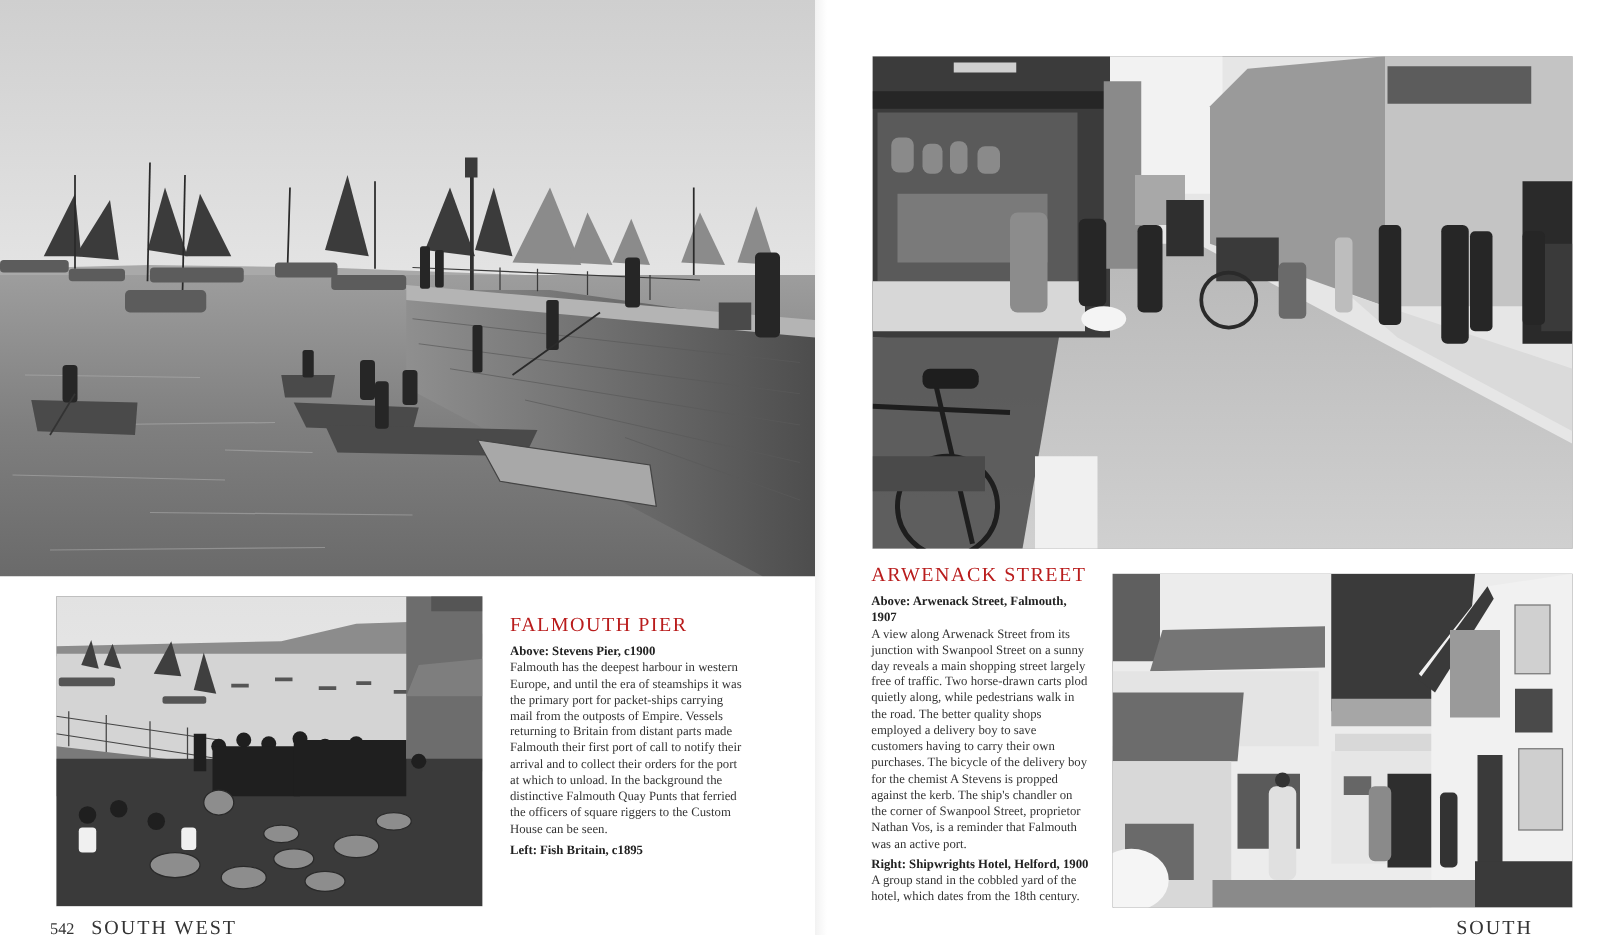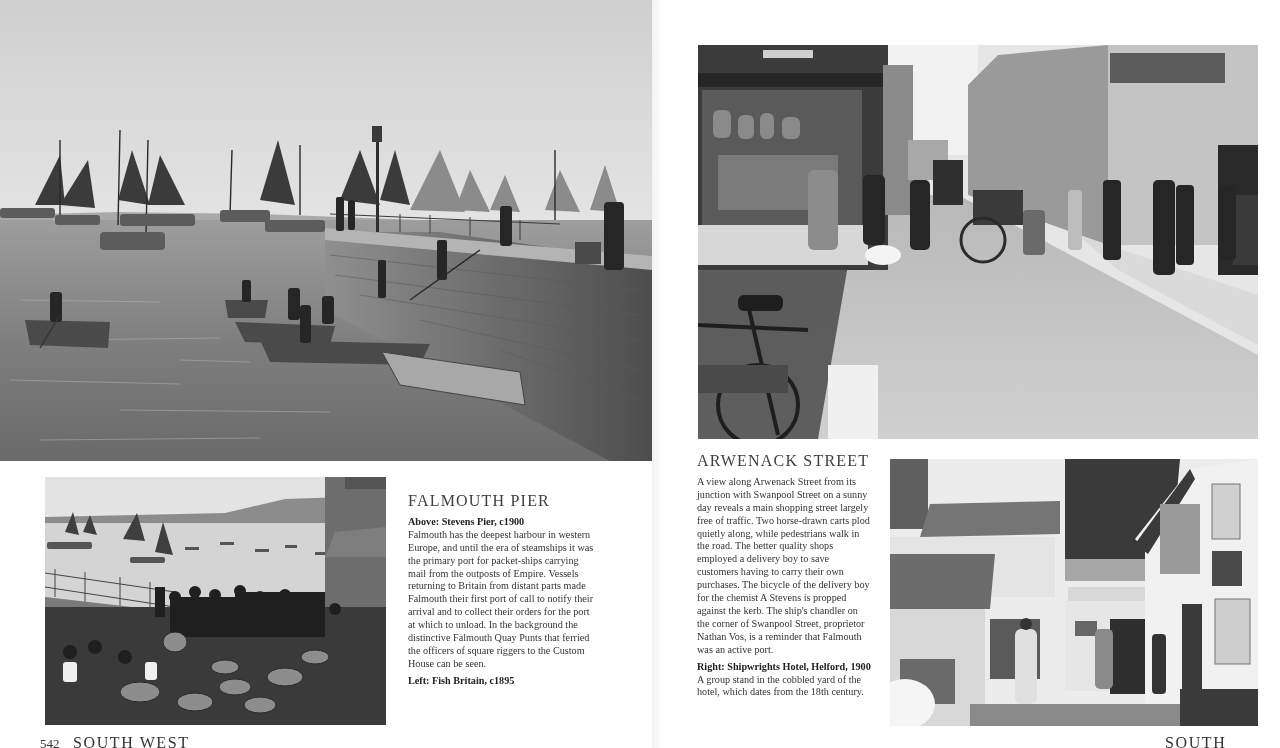--- a/index.html
+++ b/index.html
@@ -21,21 +21,21 @@
   .photo-fish { left: 45px; top: 477px; width: 341px; height: 248px; }
   .photo-street { left: 698px; top: 45px; width: 560px; height: 394px; }
   .photo-hotel { left: 890px; top: 459px; width: 368px; height: 267px; }
 
   
   .textblock { position: absolute; font-size: 10.2px; line-height: 12.9px; color: #333333; }
   .text-pier { left: 408px; top: 495px; width: 190px; }
   .text-arwenack { left: 697px; top: 455px; width: 175px; }
 
   .section-title { font-family: "Liberation Serif", "DejaVu Serif", serif; font-size: 16px;
-                   letter-spacing: 1.2px; color: #404040; font-weight: normal; margin-bottom: 8px;
+                   letter-spacing: 1.2px; color: #b91c1c; font-weight: normal; margin-bottom: 8px;
                    text-transform: uppercase; }
   .caption-head { font-weight: bold; color: #222; }
   .caption-body { margin-bottom: 4px; }
 
   
   .folio { position: absolute; top: 734px; font-size: 10px; color: #333; letter-spacing: 1px; }
   .folio-left { left: 40px; }
   .folio-right { left: 1165px; }
   .folio .num { font-size: 13px; letter-spacing: 0; }
   .folio .section { font-size: 16px; letter-spacing: 1.6px; }
@@ -321,20 +321,21 @@
         <line x1="50" y1="260" x2="80" y2="390"></line>
       </g>
       <rect x="0" y="320" width="90" height="28" fill="#4a4a4a"></rect>
       <rect x="40" y="250" width="45" height="16" rx="6" fill="#1e1e1e"></rect>
       <rect x="130" y="320" width="50" height="74" fill="#f0f0f0"></rect>
     </svg>
   </div>
 
   <div class="textblock text-arwenack">
     <h2 class="section-title">ARWENACK STREET</h2>
+    <div class="caption-head">Above: Arwenack Street, Falmouth, 1907</div>
     <p class="caption-body">A view along Arwenack Street from its junction with Swanpool Street on a sunny day reveals a main shopping street largely free of traffic. Two horse-drawn carts plod quietly along, while pedestrians walk in the road. The better quality shops employed a delivery boy to save customers having to carry their own purchases. The bicycle of the delivery boy for the chemist A Stevens is propped against the kerb. The ship's chandler on the corner of Swanpool Street, proprietor Nathan Vos, is a reminder that Falmouth was an active port.</p>
     <div class="caption-head">Right: Shipwrights Hotel, Helford, 1900</div>
     <p class="caption-body">A group stand in the cobbled yard of the hotel, which dates from the 18th century.</p>
   </div>
 
   <div class="photo photo-hotel" title="Shipwrights Hotel, Helford, 1900 — group standing in cobbled yard of whitewashed hotel buildings">
     <svg viewBox="0 0 368 267" preserveAspectRatio="none">
       <rect width="368" height="267" fill="#ececec"></rect>
 
       <polygon points="175,0 290,0 280,110 175,110" fill="#3a3a3a"></polygon>

